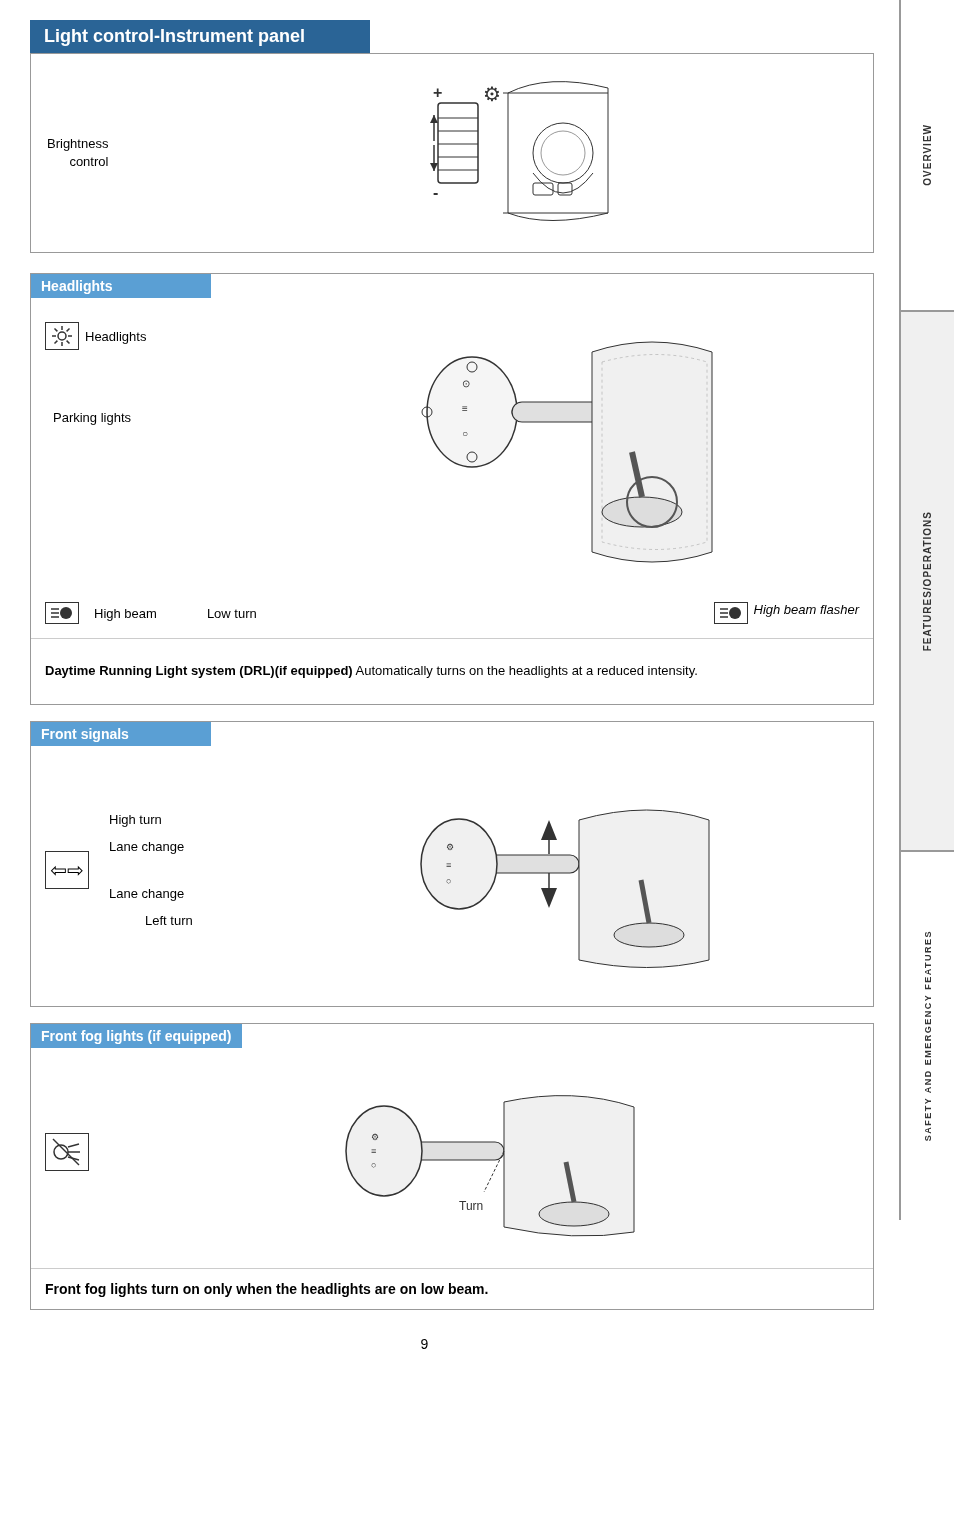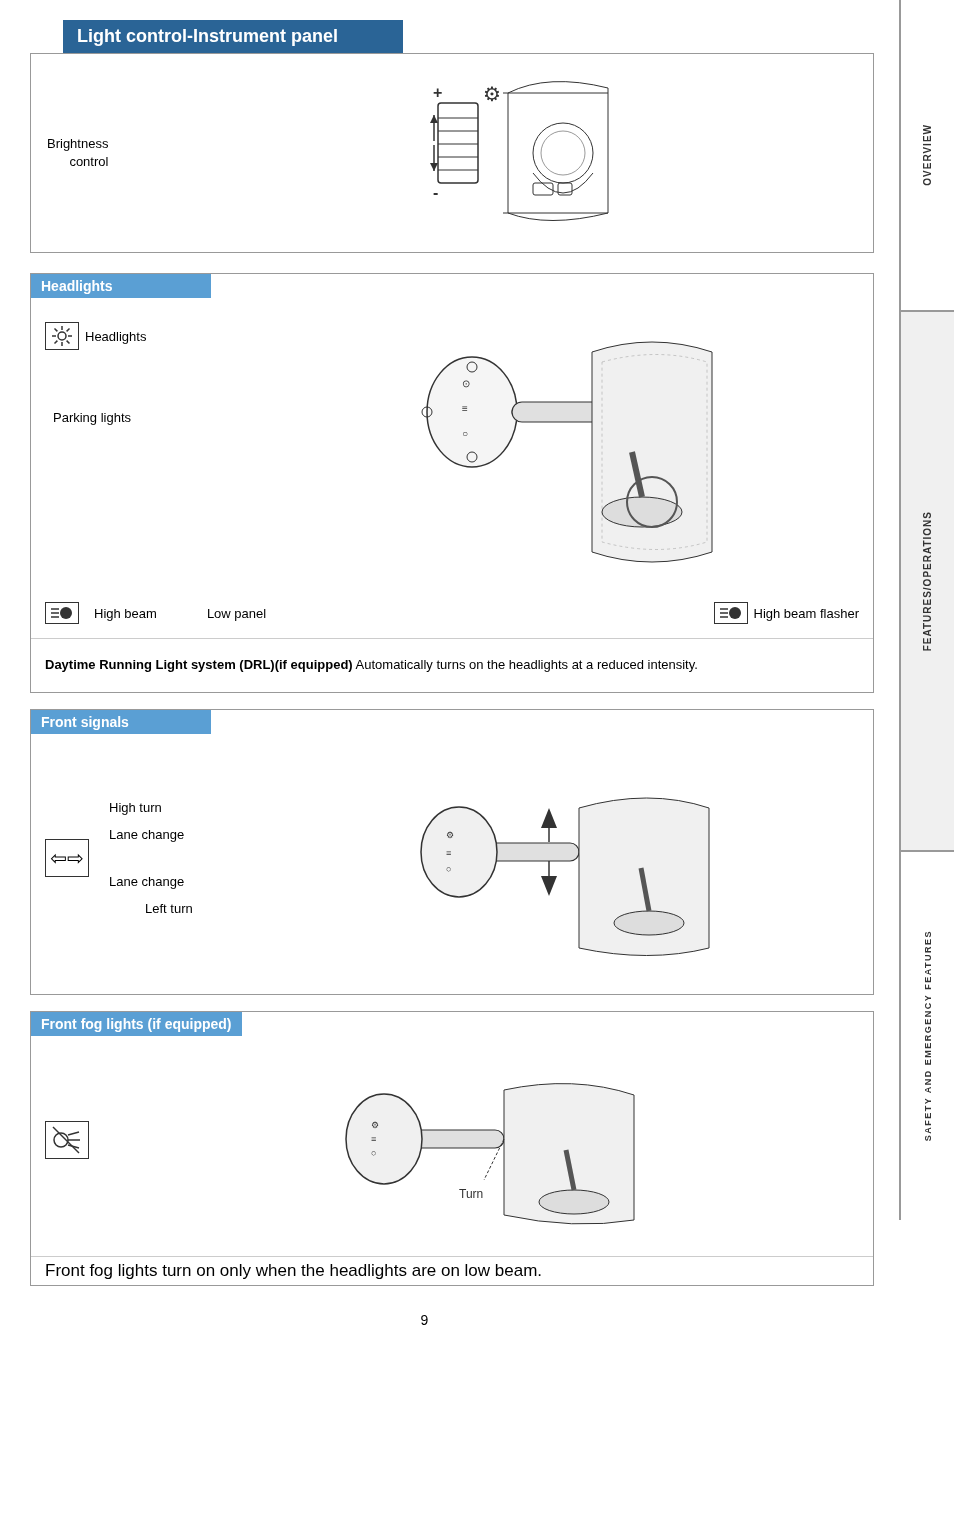--- a/index.html
+++ b/index.html
@@ -20,21 +20,20 @@
     
     .section-header {
       background: #2a6496;
       color: white;
       font-size: 18px;
       font-weight: bold;
       padding: 6px 14px;
       margin-bottom: 0;
       display: inline-block;
       min-width: 340px;
-      margin-left: 33px;
     }
 
     .sub-header {
       background: #5a9fd4;
       color: white;
       font-size: 14px;
       font-weight: bold;
       padding: 4px 10px;
       display: inline-block;
       min-width: 180px;
@@ -83,21 +82,21 @@
       margin-bottom: 4px;
     }
 
     .headlights-content {
       padding: 14px;
       position: relative;
       min-height: 320px;
     }
 
     .drl-text {
-      padding: 16px 14px;
+      padding: 22px 14px;
       font-size: 13px;
       line-height: 1.6;
       border-top: 1px solid #ccc;
     }
 
     .drl-bold {
       font-weight: bold;
     }
 
     
@@ -108,23 +107,24 @@
     }
 
     
     .fog-lights-content {
       padding: 14px;
       position: relative;
       min-height: 220px;
     }
 
     .fog-text {
-      padding: 4px 14px;
-      font-size: 17px;
+      padding: 12px 14px;
+      font-size: 14px;
       border-top: 1px solid #ccc;
+      font-weight: bold;
     }
 
     
     .sidebar {
       position: absolute;
       right: 0;
       top: 0;
       width: 55px;
       height: 1527px;
       display: flex;
@@ -310,23 +310,23 @@
               <svg width="22" height="16" viewBox="0 0 22 16">
                 <line x1="0" y1="4" x2="8" y2="4" stroke="#333" stroke-width="1.5"></line>
                 <line x1="0" y1="8" x2="8" y2="8" stroke="#333" stroke-width="1.5"></line>
                 <line x1="0" y1="12" x2="8" y2="12" stroke="#333" stroke-width="1.5"></line>
                 <circle cx="15" cy="8" r="6" fill="#333"></circle>
               </svg>
             </div>
             <span style="font-size:13px;">High beam</span>
           </div>
 
-          <div style="font-size:13px;margin-left:20px;">Low panel</div>
-
-          <div style="display:flex;align-items:center;gap:6px;margin-left:auto;">
+          <div style="font-size:13px;margin-left:20px;">Low turn</div>
+
+          <div style="display:flex;align-items:flex-start;gap:6px;margin-left:auto;font-style:italic;">
             <div style="border:1.5px solid #333;padding:2px 5px;display:inline-flex;align-items:center;gap:3px;">
               <svg width="22" height="16" viewBox="0 0 22 16">
                 <line x1="0" y1="4" x2="8" y2="4" stroke="#333" stroke-width="1.5"></line>
                 <line x1="0" y1="8" x2="8" y2="8" stroke="#333" stroke-width="1.5"></line>
                 <line x1="0" y1="12" x2="8" y2="12" stroke="#333" stroke-width="1.5"></line>
                 <circle cx="15" cy="8" r="6" fill="#333"></circle>
               </svg>
             </div>
             <span style="font-size:13px;">High beam flasher</span>
           </div>

